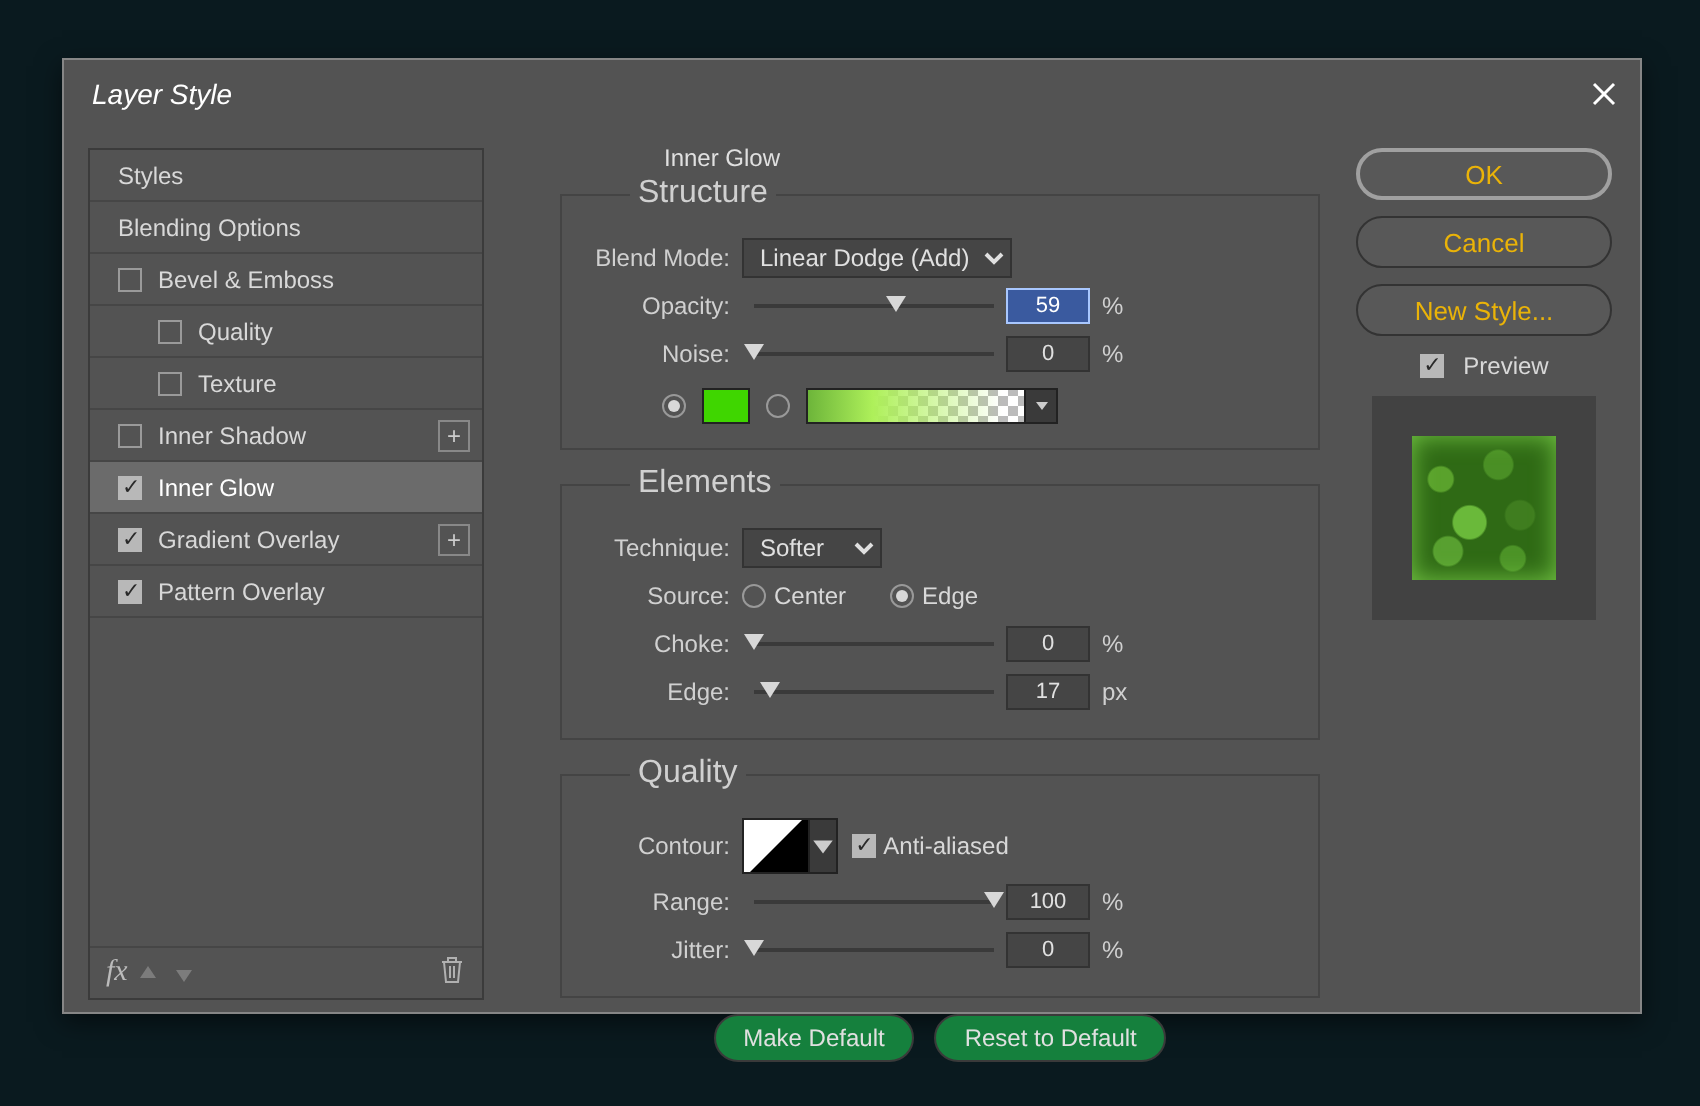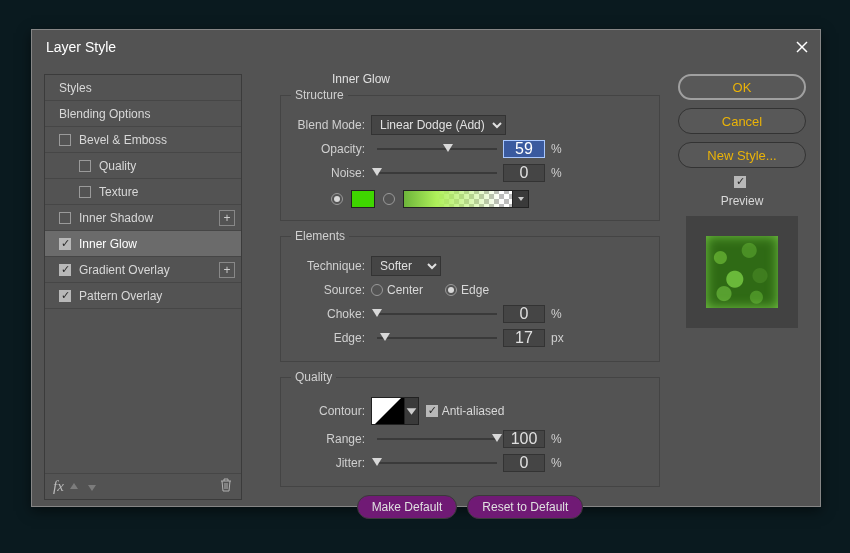--- a/index.html
+++ b/index.html
@@ -1,18 +1,18 @@
 <!DOCTYPE html>
 <html><head>
 <meta charset="utf-8">
 <style>
   * { box-sizing: border-box; margin: 0; padding: 0; font-family: "Segoe UI", Tahoma, sans-serif; }
   body { background: #0a1a1f; width: 850px; height: 553px; position: relative; font-size: 12px; color: #d8d8d8; }
   .dialog { position: absolute; left: 31px; top: 29px; width: 790px; height: 478px; background: #535353; border: 1px solid #868686; box-shadow: 0 4px 12px rgba(0,0,0,.5); }
-  .titlebar { height: 34px; display: flex; align-items: center; padding: 0 8px 0 14px; color: #fff; font-size: 14px; font-weight: 400; }
+  .titlebar { height: 34px; display: flex; align-items: center; padding: 0 8px 0 14px; color: #fff; font-size: 14px; font-weight: 400; font-style: italic; }
   .titlebar .spacer { flex: 1; }
   .closebtn { width: 20px; height: 20px; display: flex; align-items: center; justify-content: center; cursor: pointer; }
   .closebtn svg { width: 12px; height: 12px; stroke: #fff; stroke-width: 1.5; }
   .body { position: absolute; left: 0; top: 34px; right: 0; bottom: 0; }
 
   
   .left { position: absolute; left: 12px; top: 10px; width: 198px; height: 426px; border: 1px solid #3b3b3b; background: #535353; }
   .style-row { height: 26px; display: flex; align-items: center; padding: 0 6px 0 14px; border-bottom: 1px solid #464646; position: relative; }
   .style-row.header { font-weight: 400; }
   .style-row.indent { padding-left: 34px; }
@@ -25,55 +25,55 @@
   .fx { font-style: italic; font-family: serif; font-size: 15px; color: #bbb; margin-right: 2px; }
   .arrow { width: 16px; height: 16px; display: flex; align-items: center; justify-content: center; margin-right: 2px; opacity: .4; }
   .arrow svg { width: 10px; height: 10px; fill: #bbb; }
   .trash { margin-left: auto; opacity: .9; cursor: pointer; }
   .trash svg { width: 14px; height: 14px; stroke: #bbb; stroke-width: 1; fill: none; }
 
   
   .center { position: absolute; left: 248px; top: 4px; width: 380px; }
   .section-title { font-size: 12px; color: #e0e0e0; margin: 4px 0 2px 52px; }
   fieldset { border: 1px solid #444; margin: 0 0 8px 0; padding: 10px 10px 12px 10px; position: relative; }
-  legend { padding: 0 4px; font-size: 12px; color: #d0d0d0; margin-left: 0; }
+  legend { padding: 0 4px; font-size: 16px; color: #d0d0d0; margin-left: 24px; }
   .row { display: flex; align-items: center; height: 22px; margin-top: 2px; }
   .lbl { width: 80px; text-align: right; padding-right: 6px; color: #d0d0d0; }
   select { background: #454545; border: 1px solid #333; color: #e0e0e0; height: 20px; font-size: 12px; padding: 0 4px; }
   .slider { flex: 1; height: 18px; position: relative; margin: 0 6px; max-width: 120px; }
   .track { position: absolute; left: 0; right: 0; top: 8px; height: 2px; background: #3a3a3a; }
   .thumb { position: absolute; top: 4px; width: 0; height: 0; border-left: 5px solid transparent; border-right: 5px solid transparent; border-top: 8px solid #d8d8d8; margin-left: -5px; cursor: pointer; }
-  .numbox { width: 42px; height: 18px; background: #454545; border: 1px solid #333; color: #e0e0e0; text-align: center; font-size: 16px; }
+  .numbox { width: 42px; height: 18px; background: #454545; border: 1px solid #333; color: #e0e0e0; text-align: center; font-size: 11px; }
   .numbox.hi { border: 1px solid #a8c7ff; background: #3a5a9f; color: #fff; }
   .unit { width: 22px; padding-left: 6px; color: #d0d0d0; }
   .colorrow { display: flex; align-items: center; gap: 8px; margin-top: 6px; margin-left: 40px; }
   .radiodot { width: 12px; height: 12px; border-radius: 50%; border: 1px solid #999; background: #535353; cursor: pointer; display: inline-block; position: relative; }
   .radiodot.on::after { content: ""; position: absolute; left: 2px; top: 2px; width: 6px; height: 6px; border-radius: 50%; background: #d8d8d8; }
   .swatch { width: 24px; height: 18px; border: 1px solid #222; cursor: pointer; }
   .grad { width: 110px; height: 18px; border: 1px solid #222; background:
      linear-gradient(to right, #6db53a, #aef05a 30%, rgba(255,255,255,0) 90%),
      repeating-conic-gradient(#bbb 0 25%, #fff 0 50%) 0/10px 10px; cursor: pointer; }
   .grad-wrap { display: flex; align-items: center; }
   .grad-arrow { width: 16px; height: 18px; border: 1px solid #222; border-left: none; background: #3a3a3a; display: flex; align-items: center; justify-content: center; cursor: pointer; }
   .grad-arrow svg { width: 8px; height: 8px; fill: #ccc; }
   .srcrow { display: flex; align-items: center; gap: 6px; }
   .srcrow label { display: flex; align-items: center; gap: 4px; cursor: pointer; }
   .contour-sw { width: 34px; height: 28px; border: 1px solid #222; background: linear-gradient(135deg, #fff 49.5%, #000 50.5%); cursor: pointer; }
   .contour-arrow { width: 14px; height: 28px; border: 1px solid #222; border-left: none; background: #3a3a3a; display: flex; align-items: center; justify-content: center; cursor: pointer; }
   .chk { appearance: none; width: 12px; height: 12px; border: 1px solid #9a9a9a; background: #535353; cursor: pointer; position: relative; margin-right: 4px; }
   .chk:checked { background: #b8b8b8; border-color: #b8b8b8; }
   .chk:checked::after { content: "✓"; position: absolute; left: 1px; top: -2px; font-size: 11px; color: #2a2a2a; }
   .btnrow { display: flex; gap: 10px; justify-content: center; margin-top: 4px; }
-  .btn { background: #701a75; border: 1px solid #3a3a3a; color: #e0e0e0; padding: 4px 14px; border-radius: 12px; font-size: 12px; cursor: pointer; }
+  .btn { background: #15803d; border: 1px solid #3a3a3a; color: #e0e0e0; padding: 4px 14px; border-radius: 12px; font-size: 12px; cursor: pointer; }
 
   
   .right { position: absolute; right: 14px; top: 10px; width: 128px; }
   .rbtn { width: 128px; height: 26px; border-radius: 13px; border: 1px solid #333; background: #585858; color: #eab308; font-size: 13px; margin-bottom: 8px; cursor: pointer; display: flex; align-items: center; justify-content: center; }
   .rbtn.primary { border: 2px solid #a0a0a0; }
-  .previewchk { display: flex; align-items: center; gap: 6px; justify-content: center; margin: 4px 0 8px; flex-direction: column; }
+  .previewchk { display: flex; align-items: center; gap: 6px; justify-content: center; margin: 4px 0 8px; }
   .preview { width: 112px; height: 112px; background: #424242; margin: 8px auto 0; display: flex; align-items: center; justify-content: center; }
   .preview-img { width: 72px; height: 72px; background:
     radial-gradient(circle at 20% 30%, #5aa22c 0 6px, transparent 7px),
     radial-gradient(circle at 60% 20%, #4a8f25 0 7px, transparent 8px),
     radial-gradient(circle at 40% 60%, #6ab93a 0 8px, transparent 9px),
     radial-gradient(circle at 75% 55%, #3f7d1f 0 7px, transparent 8px),
     radial-gradient(circle at 25% 80%, #58a030 0 7px, transparent 8px),
     radial-gradient(circle at 70% 85%, #4c9327 0 6px, transparent 7px),
     #2f6a15;
     box-shadow: inset 0 0 12px rgba(160,255,100,.6);

